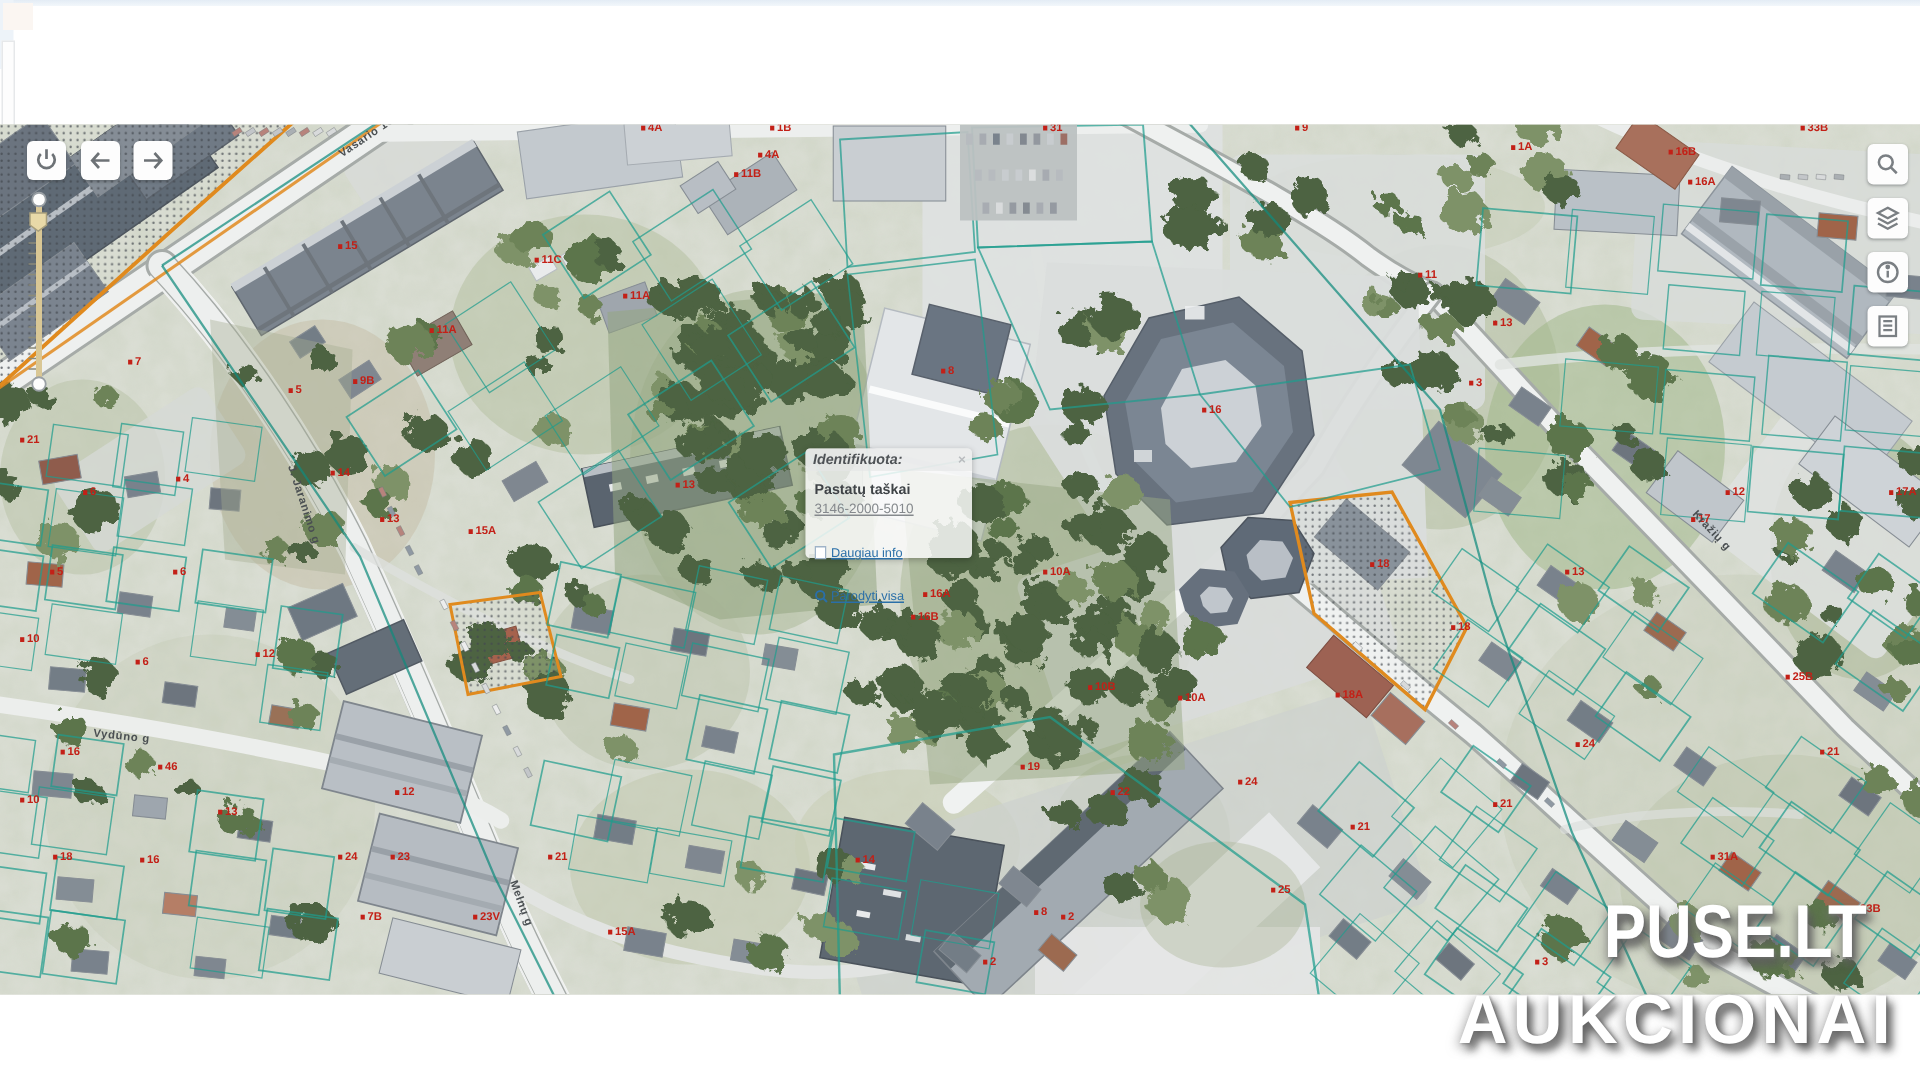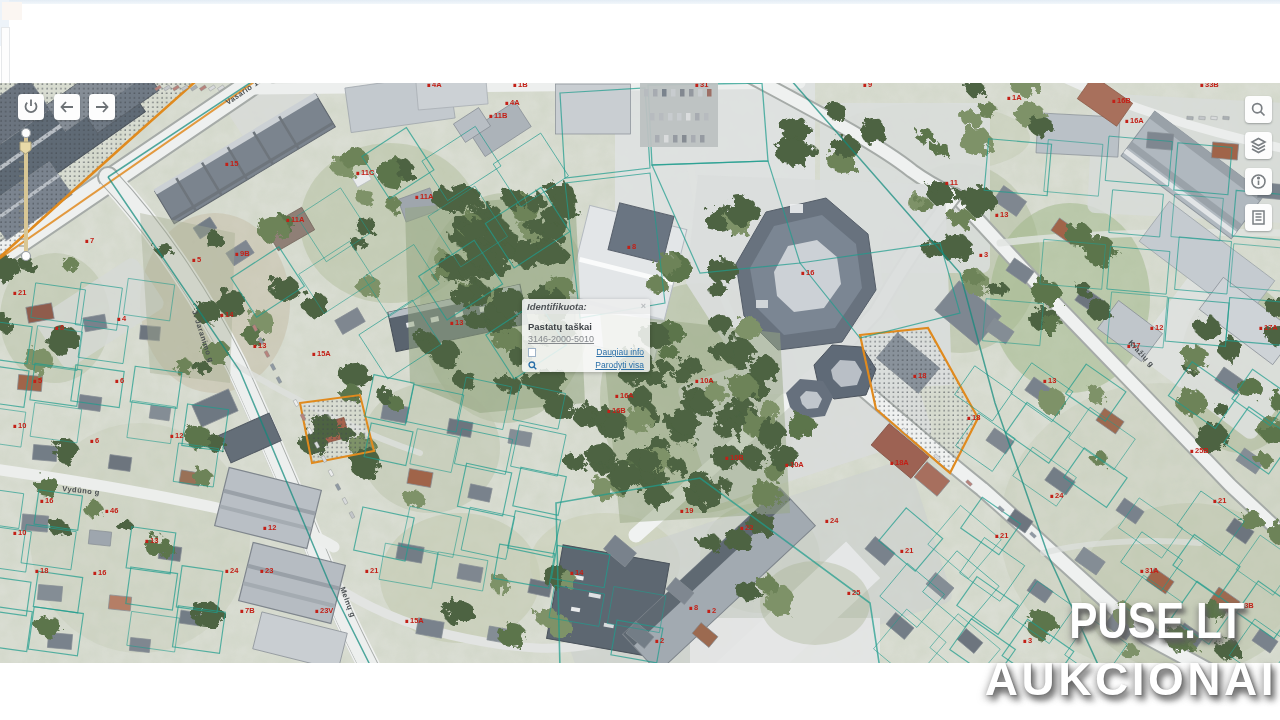--- a/index.html
+++ b/index.html
@@ -5,33 +5,33 @@
   font-family:"Liberation Sans", sans-serif; }
 #topband { position:absolute; left:0; top:0; width:1280px; height:83px; background:#fff; }
 #topstrip { position:absolute; left:0; top:0; width:1280px; height:4px;
   background:linear-gradient(to bottom,#e3ecf5,#f2f7fb); }
 #tl1 { position:absolute; left:0; top:0; width:9px; height:46px; background:#edf3f9; }
 #tl2 { position:absolute; left:1px; top:27px; width:9px; height:60px; border:1px solid #e6e8ea; background:#fdfdfd; }
 #tlwarm { position:absolute; left:2px; top:2px; width:20px; height:18px; background:#fbf6f2; }
 #map { position:absolute; left:0; top:83px; width:1280px; height:580px; overflow:hidden; background:#c9cec0; }
 .btn { position:absolute; background:#fdfdfd; border-radius:4px; box-shadow:0 1px 2px rgba(60,64,67,0.4); }
 .btn svg { display:block; margin:auto; }
-#popup { position:absolute; left:522px; top:299px; width:128px; height:73px;
+#popup { position:absolute; left:537px; top:299px; width:111px; height:73px;
   background:rgba(252,252,252,0.84); border-radius:3px; box-shadow:0 1px 4px rgba(0,0,0,0.25); }
 #popup .hd { background:rgba(229,230,231,0.65); padding:2px 5px; font-size:9.5px; font-weight:bold;
   font-style:italic; color:#4e5256; border-radius:3px 3px 0 0; }
 #popup .x { position:absolute; right:4px; top:2px; color:#b9bcbf; font-size:9px; font-weight:bold; }
 #popup .bd { padding:4px 6px; }
 #popup .t1 { font-size:9.5px; font-weight:bold; color:#3f4347; margin-top:3px; }
 #popup .t2 { font-size:9px; color:#85898d; text-decoration:underline; margin-top:2px; }
-#popup .lnk { font-size:8.5px; color:#2a6fa8; text-decoration:underline; margin-top:3px; position:relative;text-align:right; }
+#popup .lnk { font-size:8.5px; color:#2a6fa8; text-decoration:underline; margin-top:19px; padding-left:11px; position:relative; }
 #wm1,#wm2 { position:absolute; color:#fff; font-weight:bold;
   text-shadow: 4px 5px 6px rgba(90,90,90,0.95), -2px 3px 7px rgba(120,120,120,0.6), 1px 1px 2px rgba(130,130,130,0.8); white-space:nowrap; }
 #wm1 { right:36px; top:592px; font-size:50px; letter-spacing:0px; transform:scaleX(0.845); transform-origin:100% 50%; }
-#wm2 { right:3px; top:652px; font-size:46px; letter-spacing:3.5px; }
+#wm2 { right:16px; top:652px; font-size:46px; letter-spacing:3.5px; }
 </style></head><body>
 <div id="topband">
     <div id="topstrip"></div>
     <div id="tl1"></div>
     <div id="tlwarm"></div>
     <div id="tl2"></div>
   </div>
 <div id="map">
 <svg width="1280" height="580" viewBox="0 0 1280 580">
 <defs>

